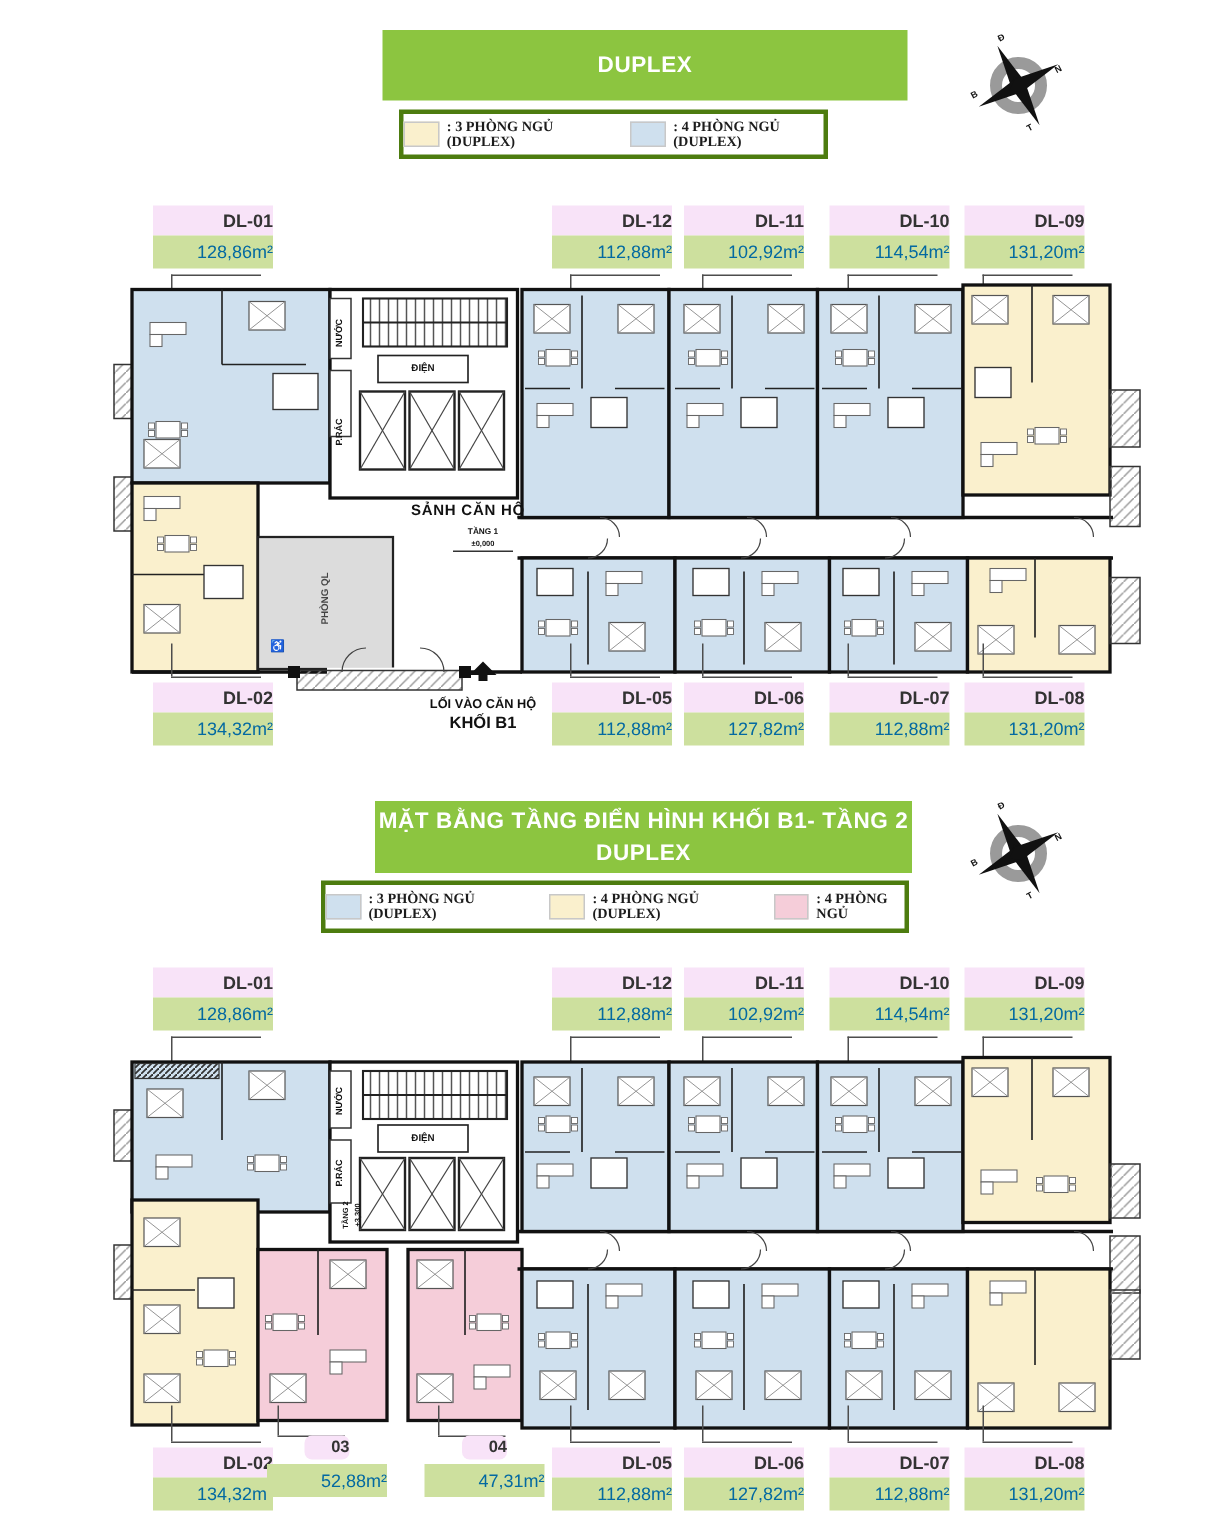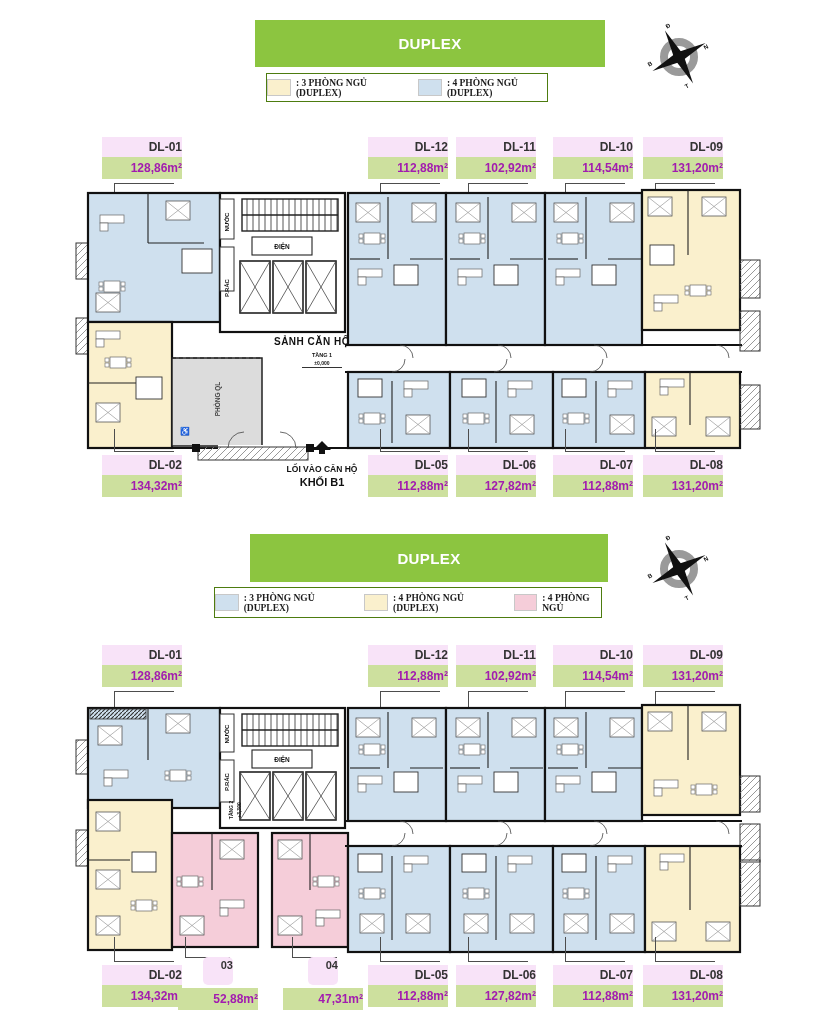--- a/index.html
+++ b/index.html
@@ -2,30 +2,30 @@
 <html><head>
 <meta charset="utf-8">
 <style>
   html,body{margin:0;padding:0;background:#fff;}
   #stage{position:relative;width:813px;height:1024px;background:#ffffff;
          font-family:"Liberation Sans",sans-serif;overflow:hidden;}
 
   .titlebar{position:absolute;background:#8cc540;color:#fff;font-weight:bold;
             font-size:15px;text-align:center;display:flex;flex-direction:column;
             justify-content:center;line-height:1.4;letter-spacing:.4px;}
-  .legend{position:absolute;background:#fff;border:1px solid #4d7c0f;
+  .legend{position:absolute;background:#fff;border:3px solid #4d7c0f;
           display:flex;align-items:center;justify-content:center;gap:22px;
           font-family:"Liberation Serif",serif;font-weight:bold;font-size:9.5px;color:#1c1c1c;}
   .legend .item{display:flex;align-items:center;gap:5px;}
   .sw{width:26px;height:15px;border:1px solid #c8c8c8;}
 
   .ulabel{position:absolute;width:80px;text-align:right;}
   .uname{background:#f8e3f8;font-weight:bold;font-size:12px;color:#333;height:20px;line-height:20px;}
-  .uarea{background:#cde09e;font-weight:bold;font-size:12px;color:#a21caf;height:22px;line-height:22px;}
-  .ubadge{background:#f8e3f8;font-weight:bold;font-size:11px;color:#333;width:30px;height:28px;
+  .uarea{background:#cde09e;font-weight:normal;font-size:12px;color:#0369a1;height:22px;line-height:22px;}
+  .ubadge{background:#f8e3f8;font-weight:bold;font-size:11px;color:#333;width:30px;height:16px;
           line-height:16px;border-radius:5px;margin:0 auto 3px;}
 
   .ann{position:absolute;transform:translate(-50%,-50%);white-space:nowrap;color:#111;font-weight:bold;}
   .ann.rot{transform:translate(-50%,-50%) rotate(-90deg);}
   .lv,.lh{position:absolute;background:#4d4d4d;}
   .lv{width:1px;}.lh{height:1px;}
 
   .compass{position:absolute;width:70px;height:70px;}
   .compass .clt{position:absolute;font-size:6px;font-weight:bold;color:#111;
                 transform:translate(-50%,-50%) rotate(-28deg);}
@@ -284,20 +284,21 @@
   <div class="ulabel" style="left:553px;top:455px;">
     <div class="uname">DL-07</div>
     <div class="uarea">112,88m²</div>
   </div>
   <div class="ulabel" style="left:643px;top:455px;">
     <div class="uname">DL-08</div>
     <div class="uarea">131,20m²</div>
   </div>
 
   <div class="titlebar" style="left:250px;top:534px;width:358px;height:48px;">
+    <div>MẶT BẰNG TẦNG ĐIỂN HÌNH KHỐI B1- TẦNG 2</div>
     <div>DUPLEX</div>
   </div>
 
   <div class="legend" style="left:214px;top:587px;width:386px;height:29px;">
     <div class="item">
       <span class="sw" style="background-color: rgb(207, 224, 238);"></span>
       <span>: 3 PHÒNG NGỦ (DUPLEX)</span>
     </div>
     <div class="item">
       <span class="sw" style="background-color: rgb(250, 240, 205);"></span>

